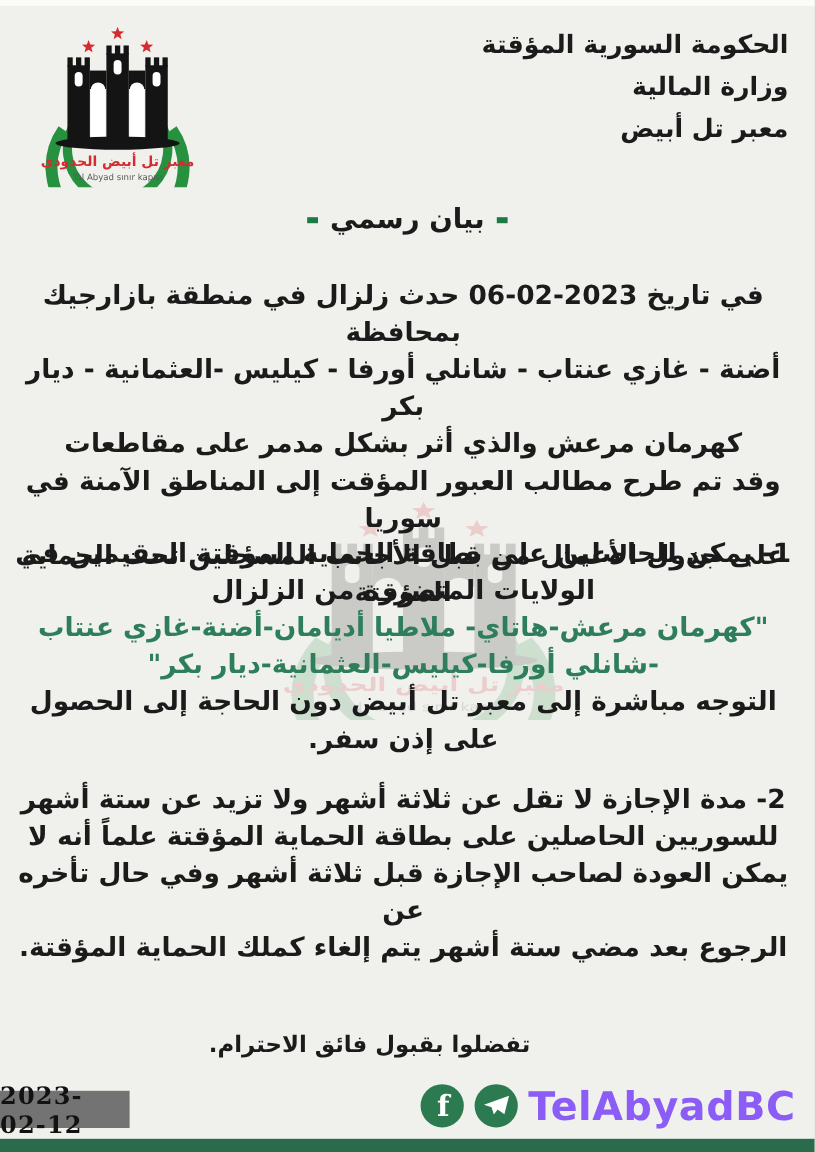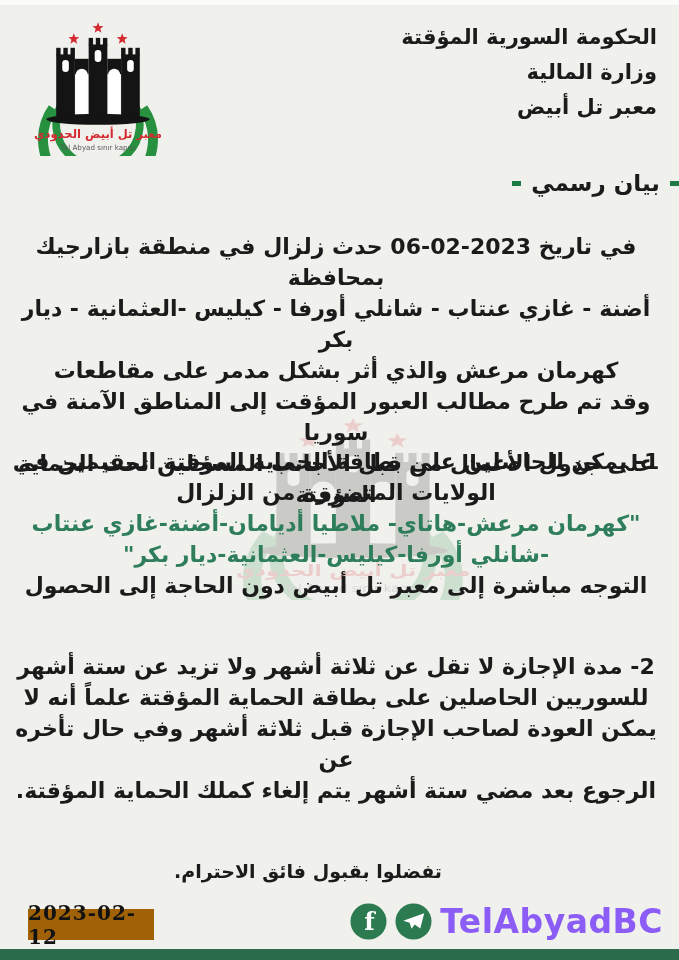--- a/index.html
+++ b/index.html
@@ -9,35 +9,35 @@
     direction:rtl;
   }
   .top-strip{position:absolute;top:0;left:0;width:679px;height:5px;background:#fbfbf9;}
   
   .org-header{position:absolute;top:20px;right:22px;text-align:right;color:#1b1b1b;
     font-weight:bold;font-size:21px;line-height:35px;z-index:2;}
   .logo-box{position:absolute;top:10px;left:32px;width:132px;height:146px;z-index:2;}
   .watermark{position:absolute;top:402px;left:232px;width:242px;height:198px;opacity:0.17;z-index:0;}
   
   .title-row{position:absolute;top:170px;left:0;width:679px;display:flex;
-    align-items:center;gap:10px;z-index:2;}
+    justify-content:center;align-items:center;gap:10px;z-index:2;}
   .title-text{font-weight:bold;font-size:23px;color:#1b1b1b;}
   .sq{width:9px;height:5px;background:#1c7a44;display:inline-block;}
   
   .block{position:absolute;right:17px;left:10px;text-align:center;color:#1b1b1b;
     font-weight:bold;font-size:22px;line-height:31px;z-index:2;}
   .intro{top:231px;}
   .sec1{top:446px;}
   .sec2{top:651px;}
   .green-line{color:#2e7d5b;}
   .closing{position:absolute;top:860px;left:0;width:616px;text-align:center;
     font-weight:bold;font-size:19px;color:#1b1b1b;z-index:2;}
   
-  .date-badge{position:absolute;top:909px;left:0;width:126px;height:31px;background:#a16207;
-    display:flex;align-items:center;justify-content:center;z-index:2;direction:ltr;margin-left:28px;}
+  .date-badge{position:absolute;top:909px;left:0;width:108px;height:31px;background:#737373;
+    display:flex;align-items:center;justify-content:center;z-index:2;direction:ltr;}
   .date-badge span{font-family:"DejaVu Serif",serif;font-weight:bold;font-size:20px;
     color:#121212;letter-spacing:1px;}
   .social{position:absolute;top:902px;right:16px;display:flex;flex-direction:row-reverse;
     align-items:center;gap:8px;z-index:2;direction:ltr;}
   .handle{font-weight:bold;font-size:33px;color:#8b5cf6;letter-spacing:0.5px;
     font-family:"DejaVu Sans",sans-serif;}
   .bottom-bar{position:absolute;top:949px;left:0;width:679px;height:11px;background:#2a6b4b;z-index:2;}
   .icon-circle{display:block;}
 </style>
 </head>
@@ -140,20 +140,21 @@
     <div>وقد تم طرح مطالب العبور المؤقت إلى المناطق الآمنة في سوريا</div>
     <div>على جدول الأعمال من قبل الأجانب المسجلين تحت الحماية المؤقتة</div>
   </div>
 
   <div class="block sec1">
     <div>1- يمكن للحاصلين على بطاقة الحماية المؤقتة المقيمين في</div>
     <div>الولايات المتضررة من الزلزال</div>
     <div class="green-line">"كهرمان مرعش-هاتاي- ملاطيا أديامان-أضنة-غازي عنتاب</div>
     <div class="green-line">-شانلي أورفا-كيليس-العثمانية-ديار بكر"</div>
     <div>التوجه مباشرة إلى معبر تل أبيض دون الحاجة إلى الحصول</div>
+    <div>على إذن سفر.</div>
   </div>
 
   <div class="block sec2">
     <div>2- مدة الإجازة لا تقل عن ثلاثة أشهر ولا تزيد عن ستة أشهر</div>
     <div>للسوريين الحاصلين على بطاقة الحماية المؤقتة علماً أنه لا</div>
     <div>يمكن العودة لصاحب الإجازة قبل ثلاثة أشهر وفي حال تأخره عن</div>
     <div>الرجوع بعد مضي ستة أشهر يتم إلغاء كملك الحماية المؤقتة.</div>
   </div>
 
   <div class="closing">تفضلوا بقبول فائق الاحترام.</div>

